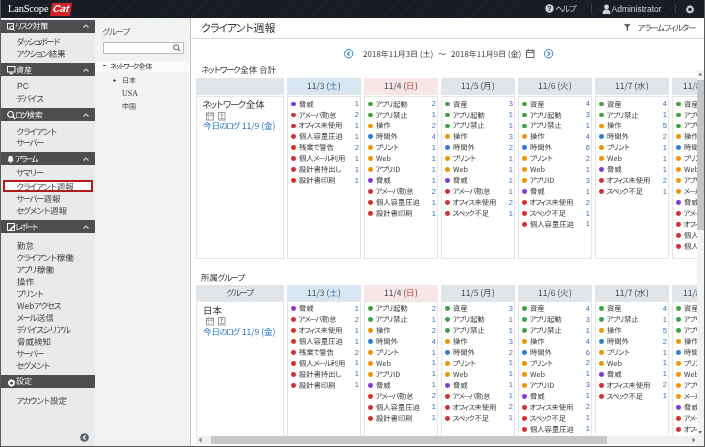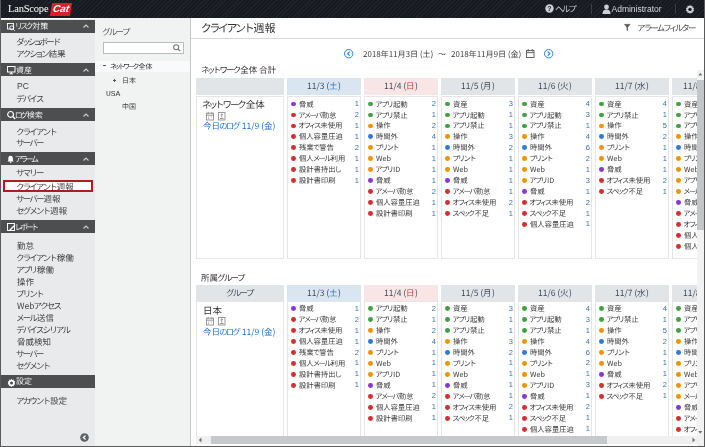--- a/index.html
+++ b/index.html
@@ -851,21 +851,21 @@
       <use href="#s28"></use>
     </g>
   </svg>
 <div style="left:112.5px;top:79.8px;width:3.6px;height:1.3px;background:#555"></div>
 <div style="left:113.65px;top:78.65px;width:1.3px;height:3.6px;background:#555"></div>
 <svg class="t" style="left:122px;top:82.89px">
     <g transform="scale(0.007,-0.007)" fill="#3f3f3f">
       <use href="#s29"></use>
     </g>
   </svg>
-<div style="left:106px;top:88.5px;width:40px;height:11px;font-family:Liberation Mono, monospace;font-size:8px;color:#3f3f3f">USA</div>
+<div style="left:122px;top:88.5px;width:40px;height:11px;font-family:Liberation Serif, serif;font-size:8px;color:#3f3f3f">USA</div>
 <svg class="t" style="left:122px;top:108.98px">
     <g transform="scale(0.007,-0.007)" fill="#3f3f3f">
       <use href="#s30"></use>
     </g>
   </svg>
 <div style="left:190.5px;top:38.2px;width:514.5px;height:1px;background:#d8d8d8"></div>
 <svg class="t" style="left:202px;top:31.61px">
     <g transform="scale(0.011,-0.011)" fill="#333333">
       <use href="#s13"></use>
     </g>

